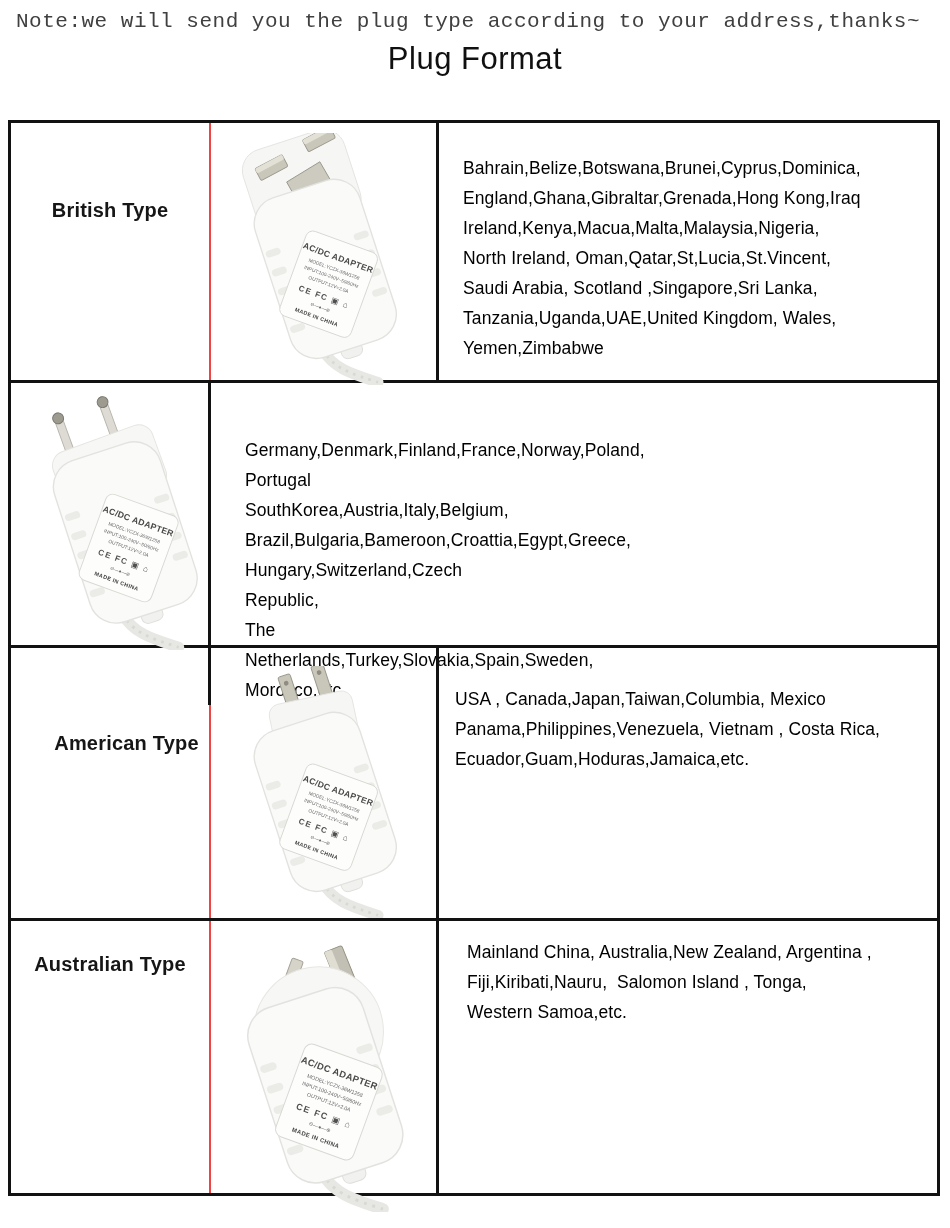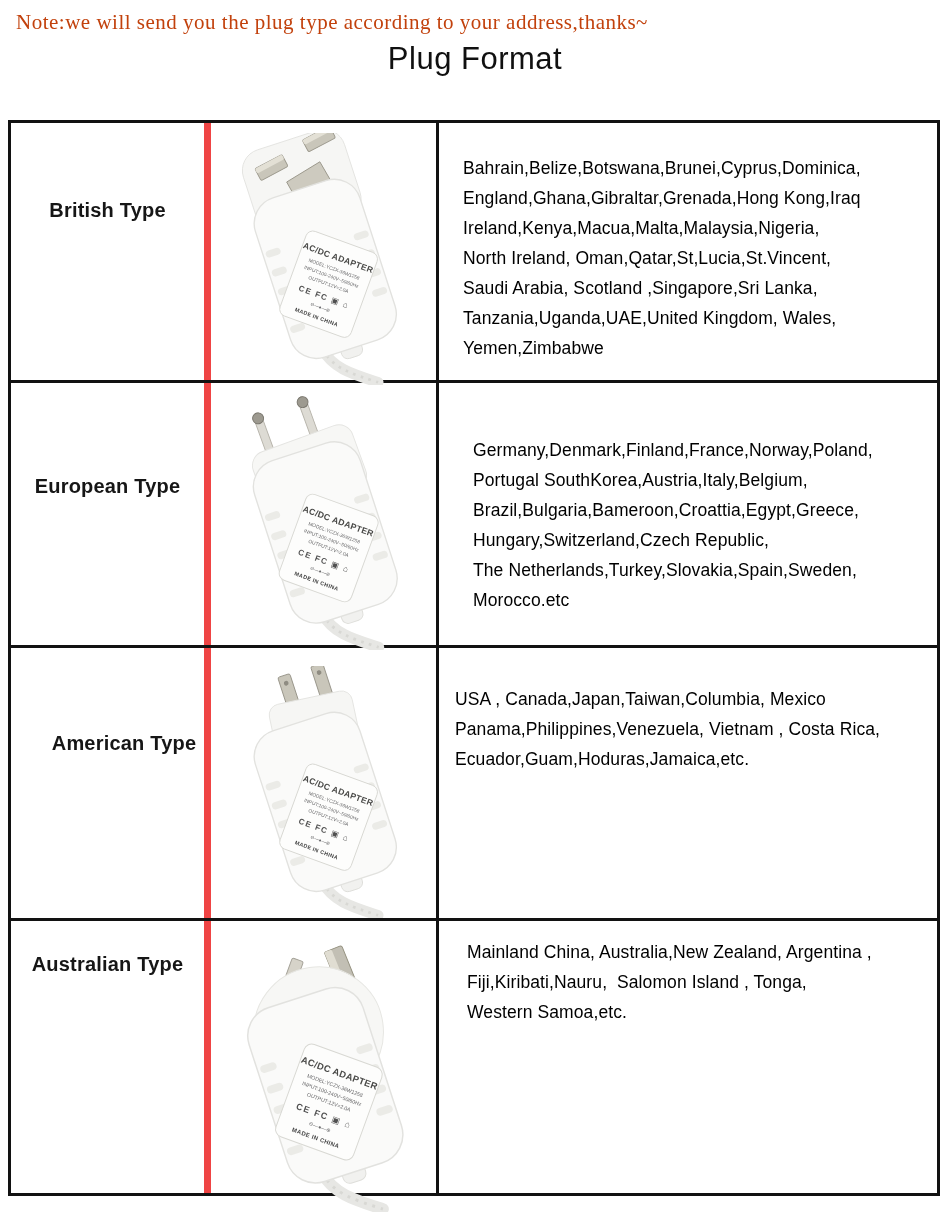--- a/index.html
+++ b/index.html
@@ -2,36 +2,36 @@
 <html><head>
 <meta charset="utf-8">
 <style>
   html,body { margin:0; padding:0; }
   body {
     width:950px; height:1228px; background:#ffffff; position:relative;
     font-family:"Liberation Sans","DejaVu Sans",sans-serif; overflow:hidden;
   }
   .note {
     position:absolute; left:16px; top:10px; width:920px;
-    font-family:Liberation Serif, serif;
-    font-size:21px; letter-spacing:0.5px; color:#c2410c; white-space:pre;
+    font-family:Liberation Mono, monospace;
+    font-size:21px; letter-spacing:0.5px; color:#404040; white-space:pre;
   }
   .title {
     position:absolute; top:41px; left:0; width:100%; margin:0;
     text-align:center; font-size:31px; font-weight:400; color:#101010; letter-spacing:0.5px;
   }
   .plug-table {
     position:absolute; left:8px; top:120px; width:926px;
     border:3px solid #121212; background:#fff;
   }
   .row { display:grid; grid-template-columns:200px 228px 1fr; border-bottom:3px solid #121212; }
   .row:last-child { border-bottom:none; }
   .row-0 { height:257px; } .row-1 { height:262px; } .row-2 { height:270px; } .row-3 { height:272px; }
   .type-cell {
-    border-right:7px solid #ef4444; display:flex; justify-content:center;
+    border-right:2px solid #ef4444; display:flex; justify-content:center;
     font-size:20px; font-weight:700; color:#161616; letter-spacing:0.2px;
   }
   .row-0 .type-cell { padding-top:76px; } .row-1 .type-cell { padding-top:92px; }
   .row-2 .type-cell { padding-top:84px;margin-left:33px; } .row-3 .type-cell { padding-top:32px; }
   .photo-cell { border-right:3px solid #121212; position:relative; z-index:2; overflow:visible; }
   .countries-cell {
     font-size:17.5px; line-height:30px; color:#000000; white-space:pre-wrap; letter-spacing:0.1px;
   }
   .row-0 .countries-cell { padding:30px 10px 0 24px; }
   .row-1 .countries-cell { padding:52px 10px 0 34px; }
@@ -148,23 +148,20 @@
     <div class="countries-cell">Bahrain,Belize,Botswana,Brunei,Cyprus,Dominica,
 England,Ghana,Gibraltar,Grenada,Hong Kong,Iraq
 Ireland,Kenya,Macua,Malta,Malaysia,Nigeria,
 North Ireland, Oman,Qatar,St,Lucia,St.Vincent,
 Saudi Arabia, Scotland ,Singapore,Sri Lanka,
 Tanzania,Uganda,UAE,United Kingdom, Wales,
 Yemen,Zimbabwe</div>
   </div>
 
   <div class="row row-1">
-    <div class="type-cell">
-      <span>European Type</span>
-    </div>
     <div class="photo-cell">
       <svg class="plug-img img-eu" viewBox="0 0 230 280" preserveAspectRatio="xMidYMin meet">
         <use href="#pins-eu"></use>
           <use href="#adapter-body"></use>
       </svg>
     </div>
     <div class="countries-cell">Germany,Denmark,Finland,France,Norway,Poland,
 Portugal SouthKorea,Austria,Italy,Belgium,
 Brazil,Bulgaria,Bameroon,Croattia,Egypt,Greece,
 Hungary,Switzerland,Czech Republic,

